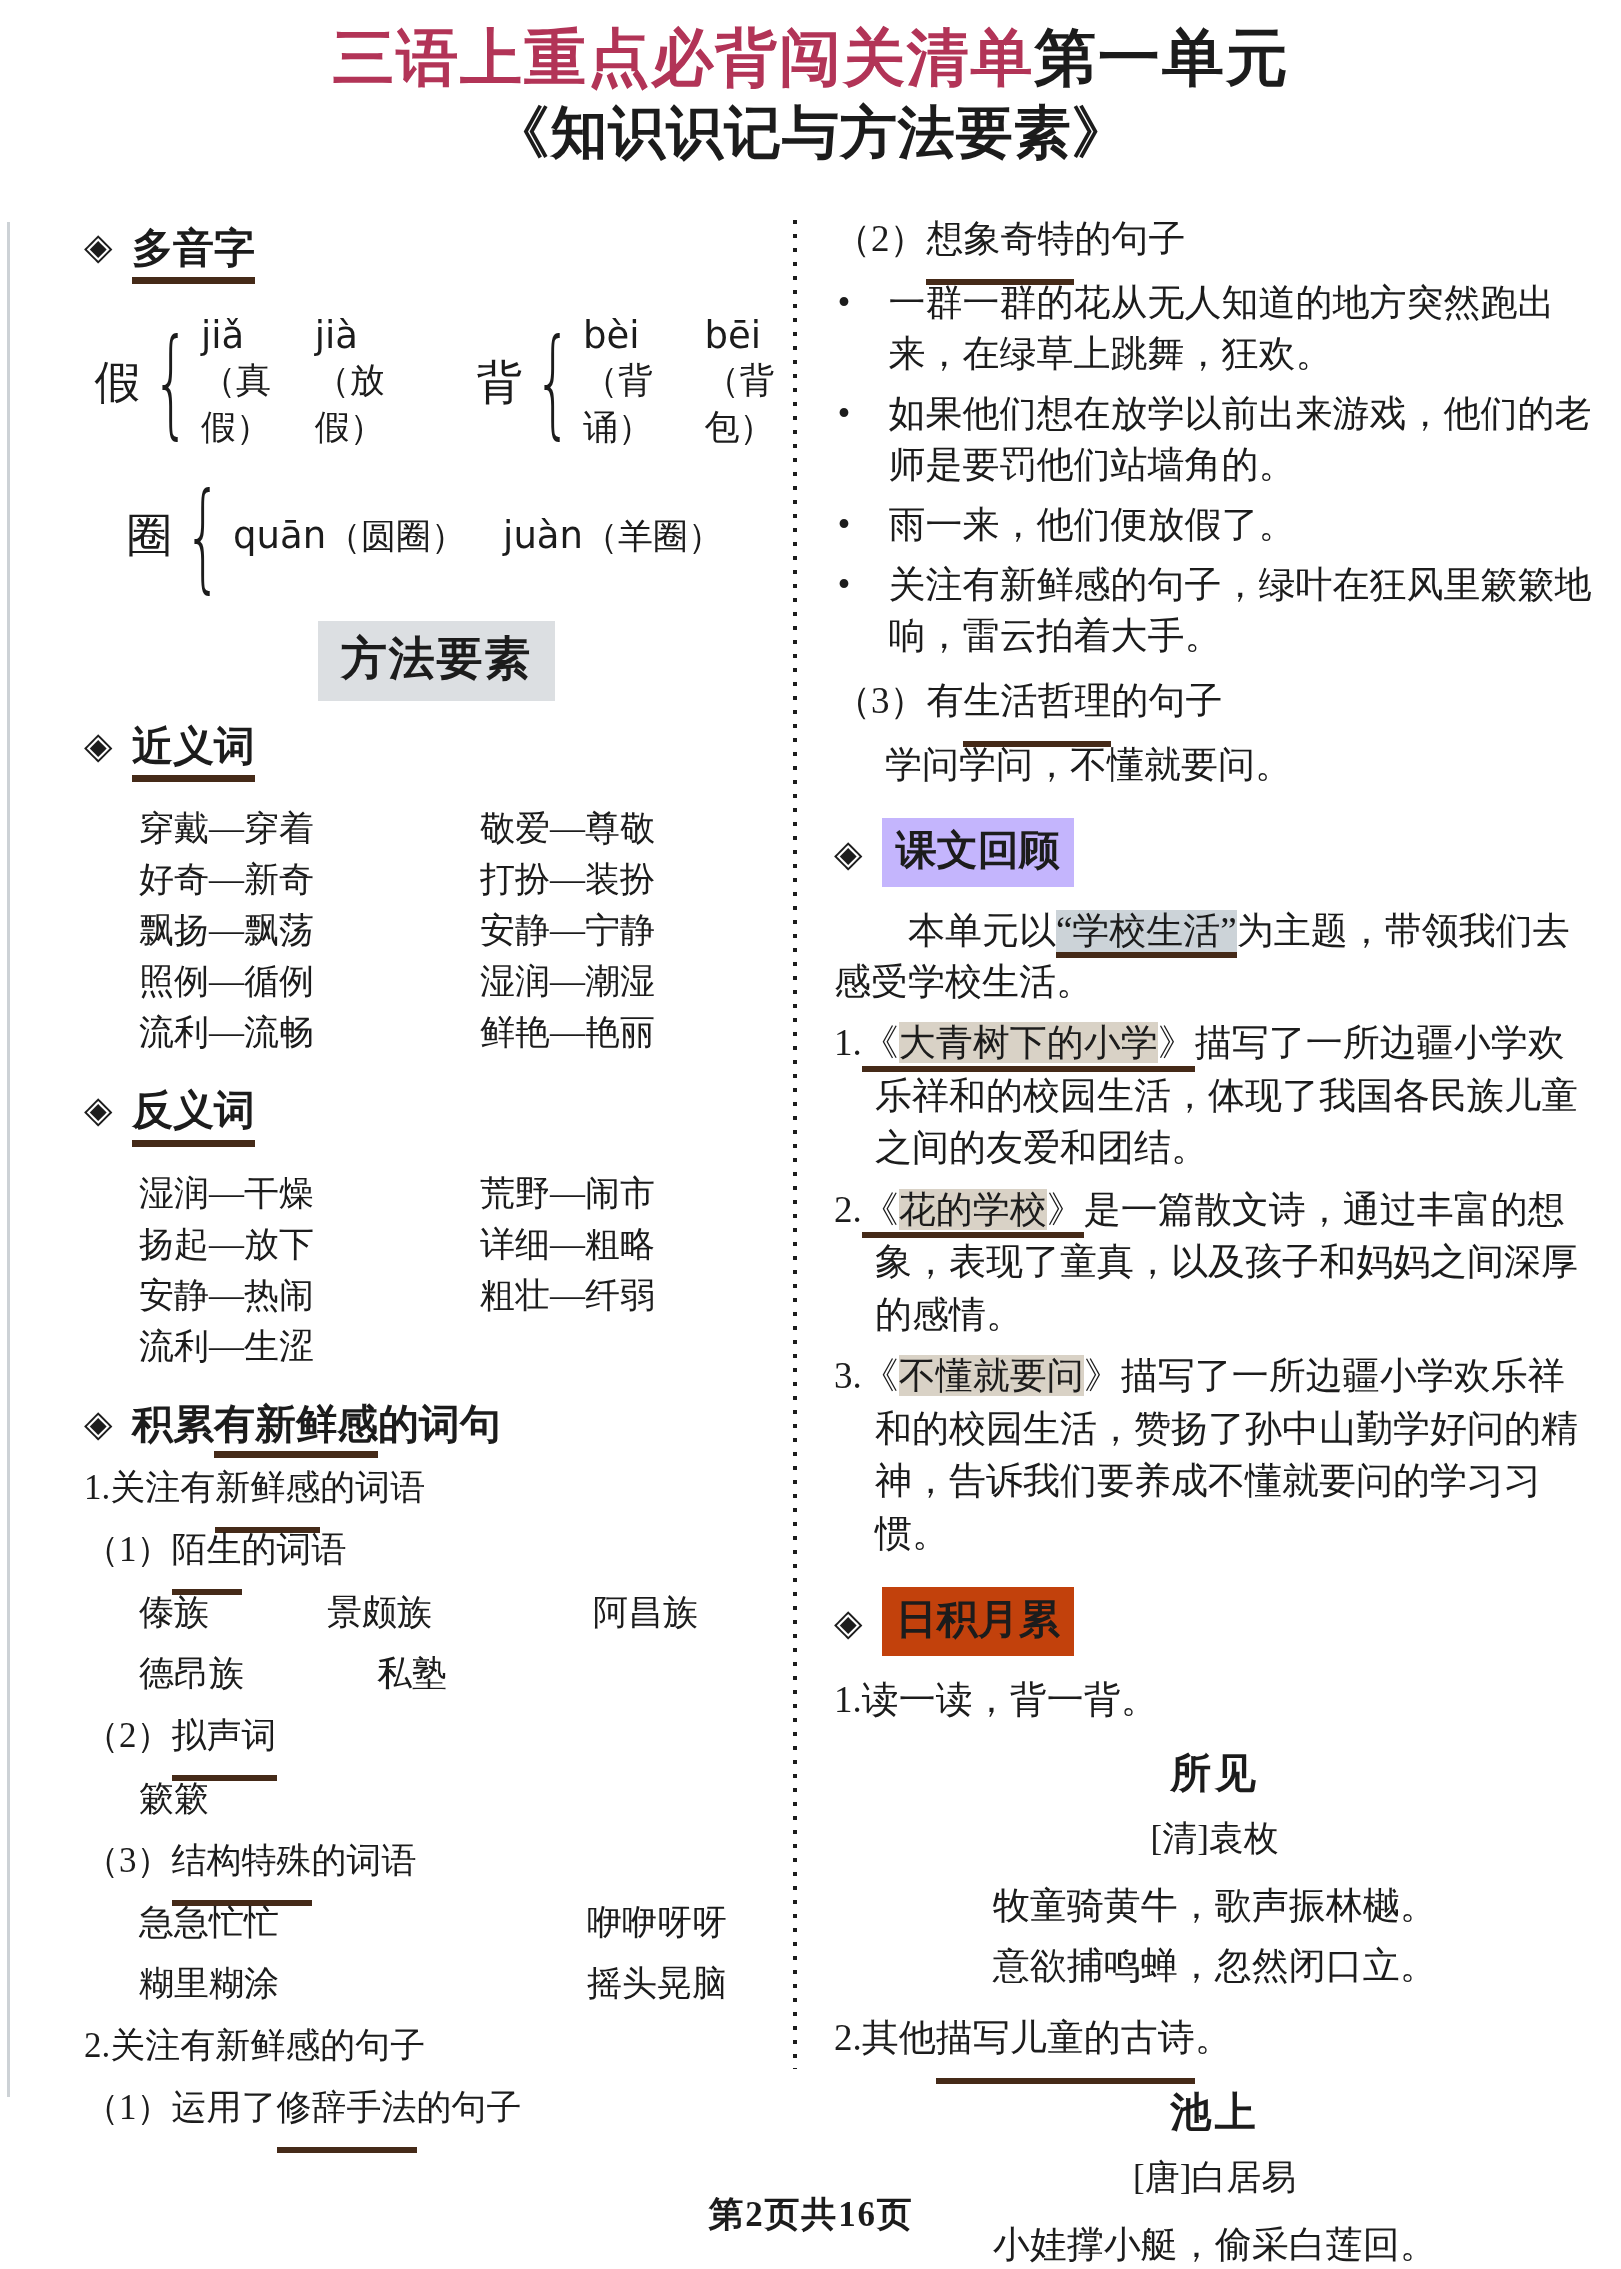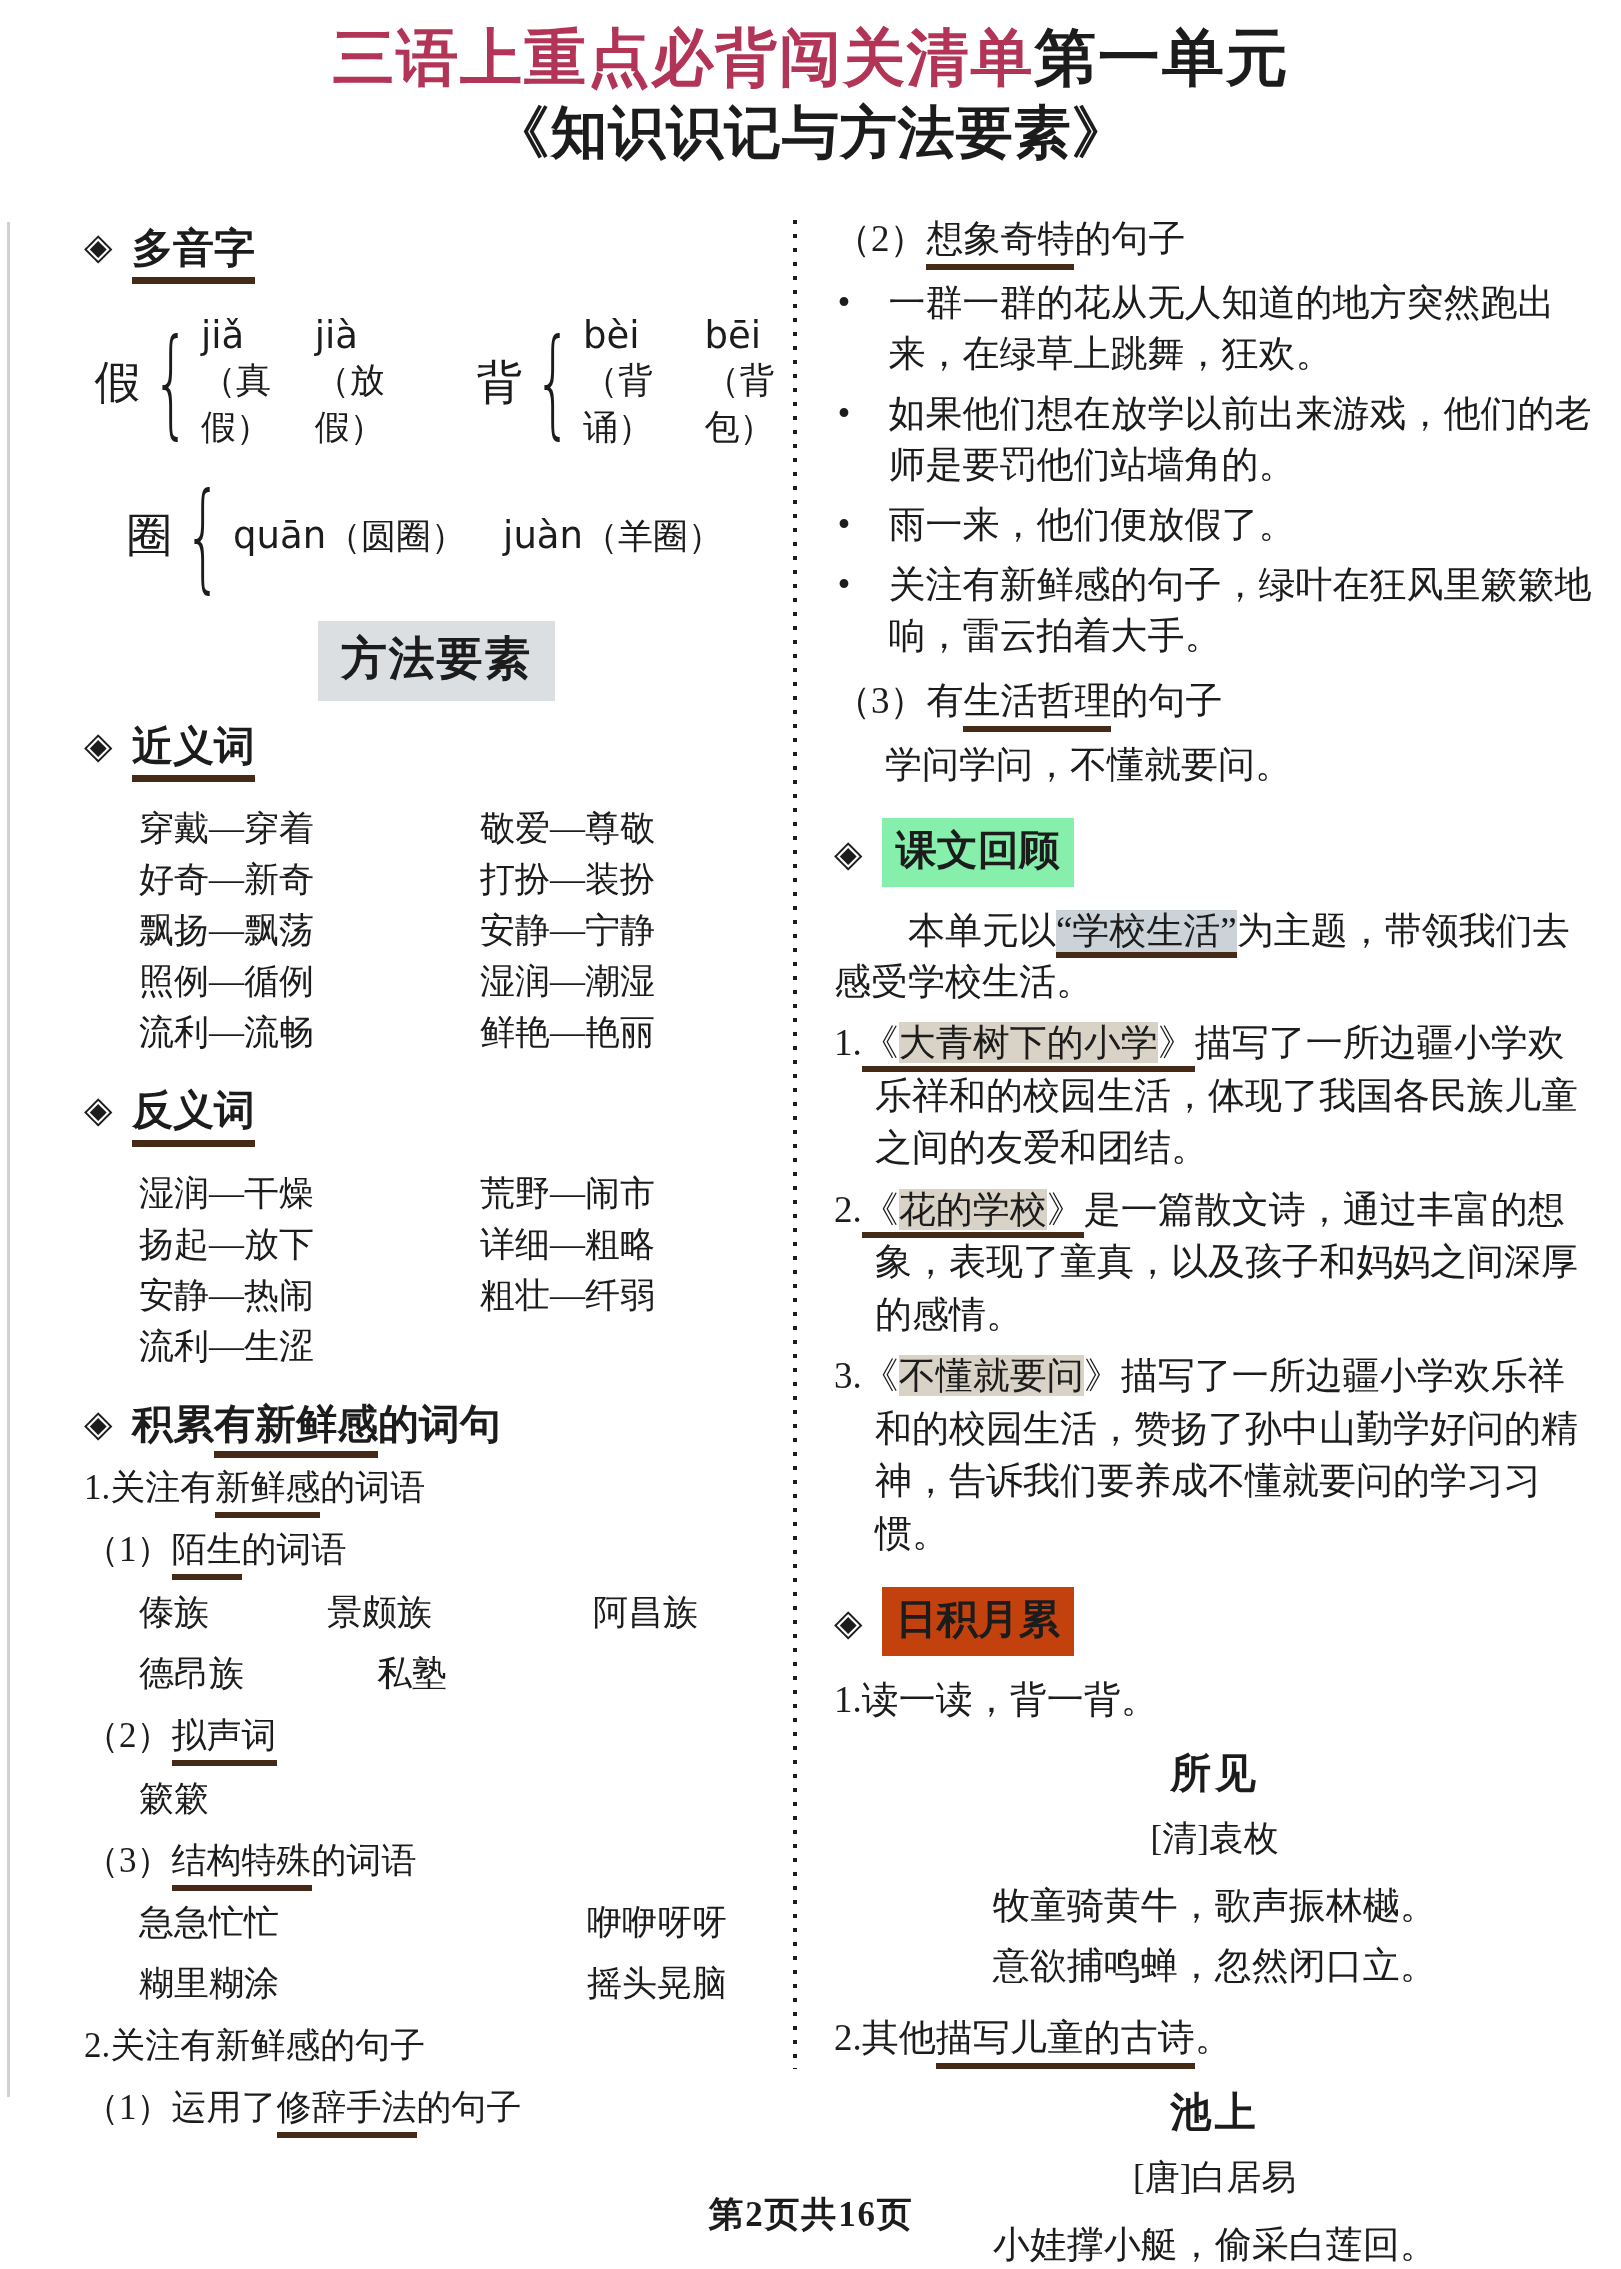--- a/index.html
+++ b/index.html
@@ -23,21 +23,21 @@
   .vdots{
     flex:none; width:4.4px; height:1849px; margin:8.9px 21px 0 3.5px;
     background-image:repeating-linear-gradient(to bottom,#1c1c1c 0 4.4px,transparent 4.4px 14px);
   }
   .col-right{flex:1; padding-left:16px; max-width:763px;}
 
   
   .shead{display:flex; align-items:flex-start; gap:19.5px; font-size:41px; font-weight:700; margin:12.4px 0 23px; line-height:1.2;}
   .diam{font-family:"DejaVu Sans",sans-serif; font-size:37px; padding-top:1.8px;}
   .ul-full{border-bottom:7px solid #452a18; padding-bottom:4.4px;}
-  .ul-word{border-bottom:6.2px solid #452a18; padding-bottom:5px;font-family:Liberation Serif, serif;}
+  .ul-word{border-bottom:6.2px solid #452a18; padding-bottom:20px;font-family:Liberation Serif, serif;}
 
   
   .mg-row{display:flex; gap:85px; padding-left:10.6px; margin:30px 0 26.6px;}
   .mg{display:flex; align-items:center;}
   .mg-char{font-size:46px;}
   .mg-brace{font-family:"DejaVu Sans",sans-serif; font-size:117px; font-weight:300; line-height:1;
             display:inline-block; transform:scaleX(.5); margin:0 -7px;}
   .mg-lines{display:flex; gap:37px;}
   .py{font-family:"DejaVu Sans",sans-serif; font-size:37px;}
   .wd{font-size:35px;}
@@ -58,21 +58,21 @@
   .g2w{grid-template-columns:448px auto;}
 
   
   .rhead{font-size:37px; line-height:1.4; margin:1.8px 0 12.4px;}
   .bullet{display:flex; font-size:37px; line-height:1.38; margin:8.9px 0;}
   .bullet .dot{flex:none; width:51px; padding-left:3.5px;}
   .bullet .btxt{flex:1;}
   .indent1{padding-left:51px;}
 
   .hl-head{display:flex; align-items:center; gap:19.5px; font-size:41px; font-weight:700; margin:26.6px 0 17.7px;}
-  .hl-head .txt-gray{background:#86efac; padding:5.3px 14px 8.9px;}
+  .hl-head .txt-gray{background:#c4b5fd; padding:5.3px 14px 8.9px;}
   .hl-head .txt-tan{background:#c2410c; padding:5.3px 14px 8.9px;}
 
   .para{font-size:37px; line-height:1.4; text-indent:2em; margin:5.3px 0 8.9px;}
   .hl-gray{background:#ccd3d8; border-bottom:6.2px solid #452a18; padding-bottom:1.8px;}
 
   .citem{font-size:37px; line-height:1.42; padding-left:41px; text-indent:-41px; margin:8.9px 0;}
   .bk{background:#d9d2c6;}
   .bkul{border-bottom:6.2px solid #452a18; padding-bottom:2.7px;}
 
   .ptitle{text-align:center; font-weight:700; font-size:41px; margin:21px 0 14px; letter-spacing:3.5px;}

